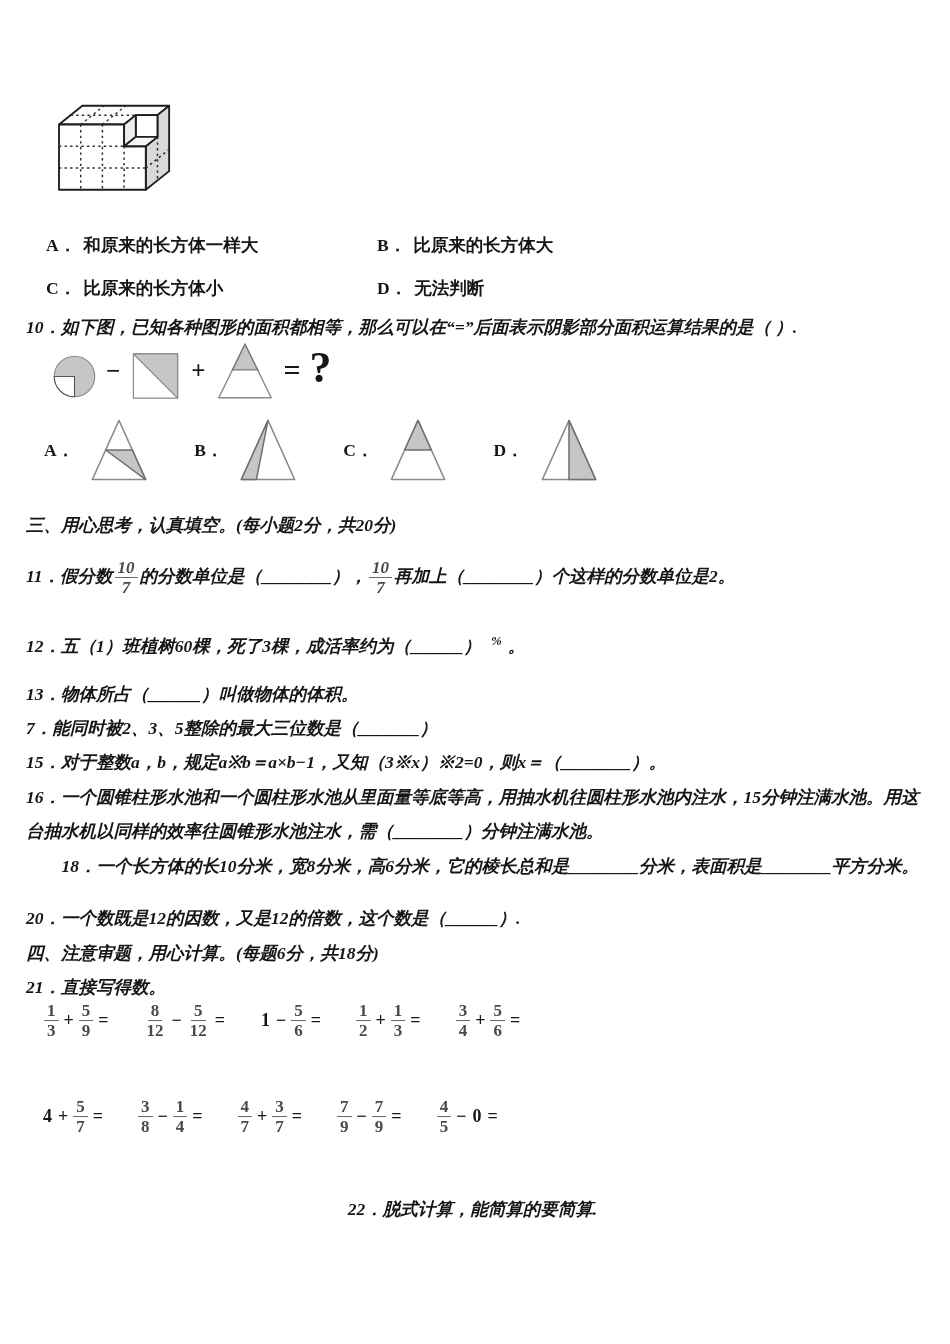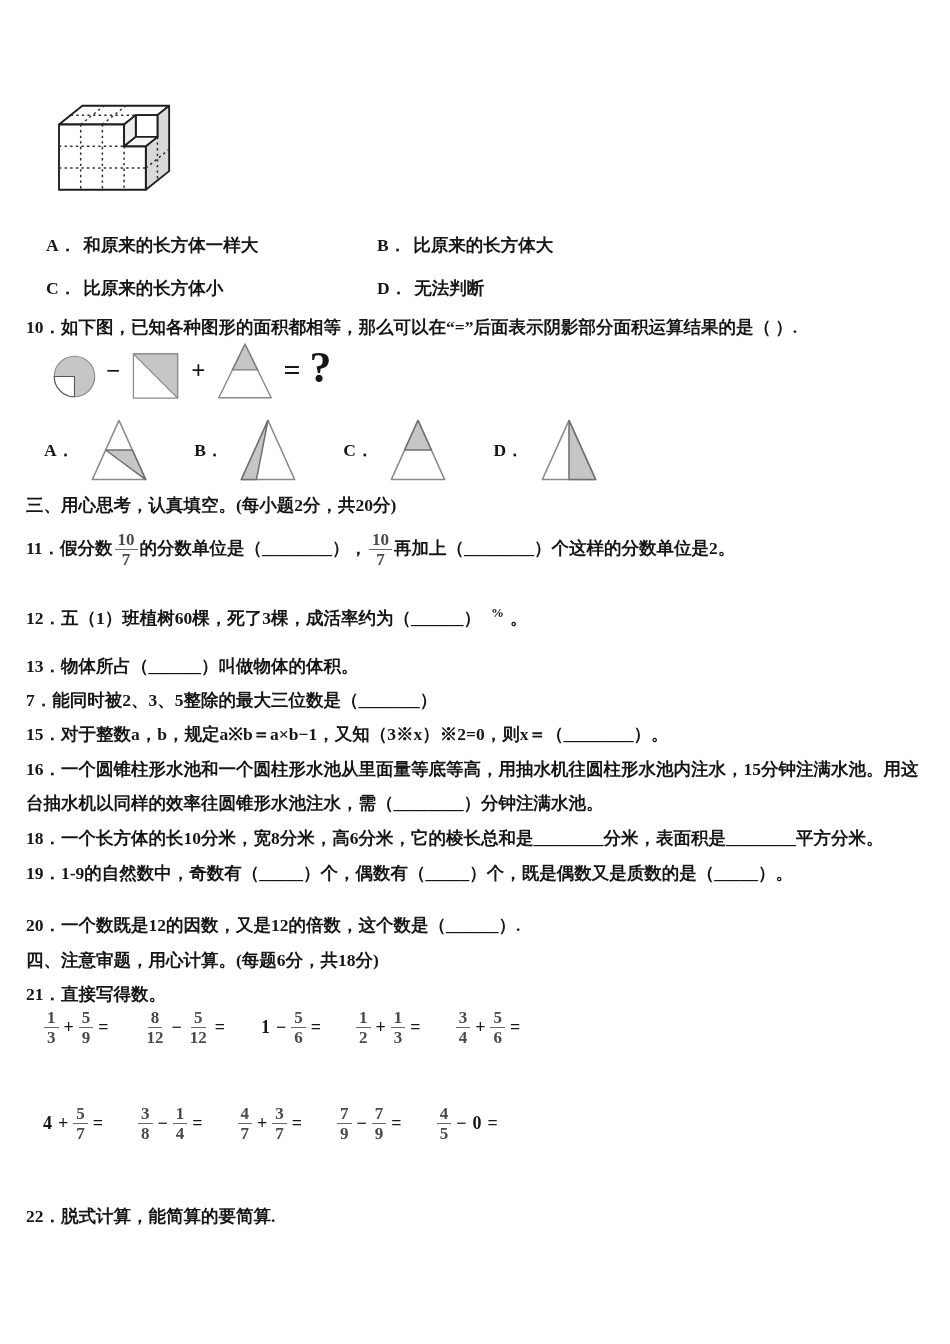--- a/index.html
+++ b/index.html
@@ -1,18 +1,18 @@
 <!DOCTYPE html>
 <html><head>
 <meta charset="utf-8">
 <style>
   html,body{margin:0;padding:0;background:#ffffff;}
   .page{position:relative;width:950px;height:1344px;background:#fff;overflow:hidden;
         font-family:"Liberation Serif","DejaVu Serif",serif;color:#161616;}
-  p.q{margin:0 0 0 26px;font-size:17.5px;font-weight:600;line-height:34px;padding-right:31px;}
+  p.q{margin:0 0 0 26px;font-size:17.5px;font-weight:600;line-height:34px;padding-right:31px;font-style:italic;}
   p.sec{font-weight:700;}
   .fig{margin:93px 0 0 45px;width:140px;height:104px;}
   .q9opts{margin:36px 0 0 46px;display:grid;grid-template-columns:331px auto;row-gap:19px;
           font-size:17.5px;font-weight:600;}
   .opt{display:flex;align-items:baseline;}
   .optl{margin-right:7px;font-weight:700;}
   .equation{margin:-4px 0 0 52px;height:60px;display:flex;align-items:flex-end;gap:9px;}
   .equation .op{align-self:center;font-weight:700;font-size:25px;line-height:1;}
   .equation .eq{align-self:center;font-weight:700;font-size:30px;line-height:1;}
   .equation .qmark{align-self:center;font-weight:700;font-size:44px;line-height:1;margin-top:-4px;}
@@ -121,35 +121,34 @@
     </div>
     <div class="triitem">
       <span class="optl">D．</span>
       <svg viewBox="0 0 100 110" width="58" height="64">
         <path d="M50,4 L4,106 L96,106 Z" fill="#ffffff" class="shape-stroke"></path>
         <path d="M50,4 L96,106 L50,106 Z" class="shade" stroke="#6f6f6f" stroke-width="2.6" stroke-linejoin="round"></path>
       </svg>
     </div>
   </div>
 
-  <p class="q sec" style="margin-top:4px;">三、用心思考，认真填空。(每小题2分，共20分)</p>
-  <p class="q" style="margin-top:2px;line-height:48px;"><span class="tok">11．假分数</span><span class="frac">
+  <p class="q sec" style="margin-top:24px;">三、用心思考，认真填空。(每小题2分，共20分)</p>
+  <p class="q" style="margin-top:10px;line-height:48px;"><span class="tok">11．假分数</span><span class="frac">
         <span class="fn">10</span>
         <span class="fd">7</span>
       </span><span class="tok">的分数单位是（________），</span><span class="frac">
         <span class="fn">10</span>
         <span class="fd">7</span>
       </span><span class="tok">再加上（________）个这样的分数单位是2。</span></p>
   <p class="q" style="margin-top:24px;"><span class="tok">12．五（1）班植树60棵，死了3棵，成活率约为（______）</span><sup class="pct">%</sup><span class="tok">。</span></p>
   <p class="q" style="margin-top:14px;">13．物体所占（______）叫做物体的体积。</p>
   <p class="q" style="margin-top:0;">7．能同时被2、3、5整除的最大三位数是（_______）</p>
   <p class="q" style="margin-top:0;">15．对于整数a，b，规定a※b＝a×b−1，又知（3※x）※2=0，则x＝（________）。</p>
   <p class="q q16" style="margin-top:1px;">16．一个圆锥柱形水池和一个圆柱形水池从里面量等底等高，用抽水机往圆柱形水池内注水，15分钟注满水池。用这台抽水机以同样的效率往圆锥形水池注水，需（________）分钟注满水池。</p>
-  <p class="q" style="margin-top:1px;">18．一个长方体的长10分米，宽8分米，高6分米，它的棱长总和是________分米，表面积是________平方分米。</p>
-  <p class="q" style="margin-top:1px;">19．1-9的自然数中，奇数有（_____）个，偶数有（_____）个，既是偶数又是质数的是（_____）。</p>
+  <p class="q" style="margin-top:1px;text-align:right;">18．一个长方体的长10分米，宽8分米，高6分米，它的棱长总和是________分米，表面积是________平方分米。</p>
   <p class="q" style="margin-top:18px;">20．一个数既是12的因数，又是12的倍数，这个数是（______）.</p>
 
   <p class="q sec" style="margin-top:1px;">四、注意审题，用心计算。(每题6分，共18分)</p>
   <p class="q" style="margin-top:0;">21．直接写得数。</p>
 
   <div class="calcrow">
     <span class="expr">
         <span class="frac">
           <span class="fn">1</span>
           <span class="fd">3</span>
@@ -257,15 +256,15 @@
         <span class="frac">
           <span class="fn">4</span>
           <span class="fd">5</span>
         </span>
         <span class="tok">−</span>
         <span class="tok">0</span>
         <span class="tok">=</span>
       </span>
   </div>
 
-  <p class="q" style="margin-top:50px;">22．脱式计算，能简算的要简算.</p>
+  <p class="q" style="margin-top:50px;text-align:center;">22．脱式计算，能简算的要简算.</p>
 
 </div>
 
 </body></html>

